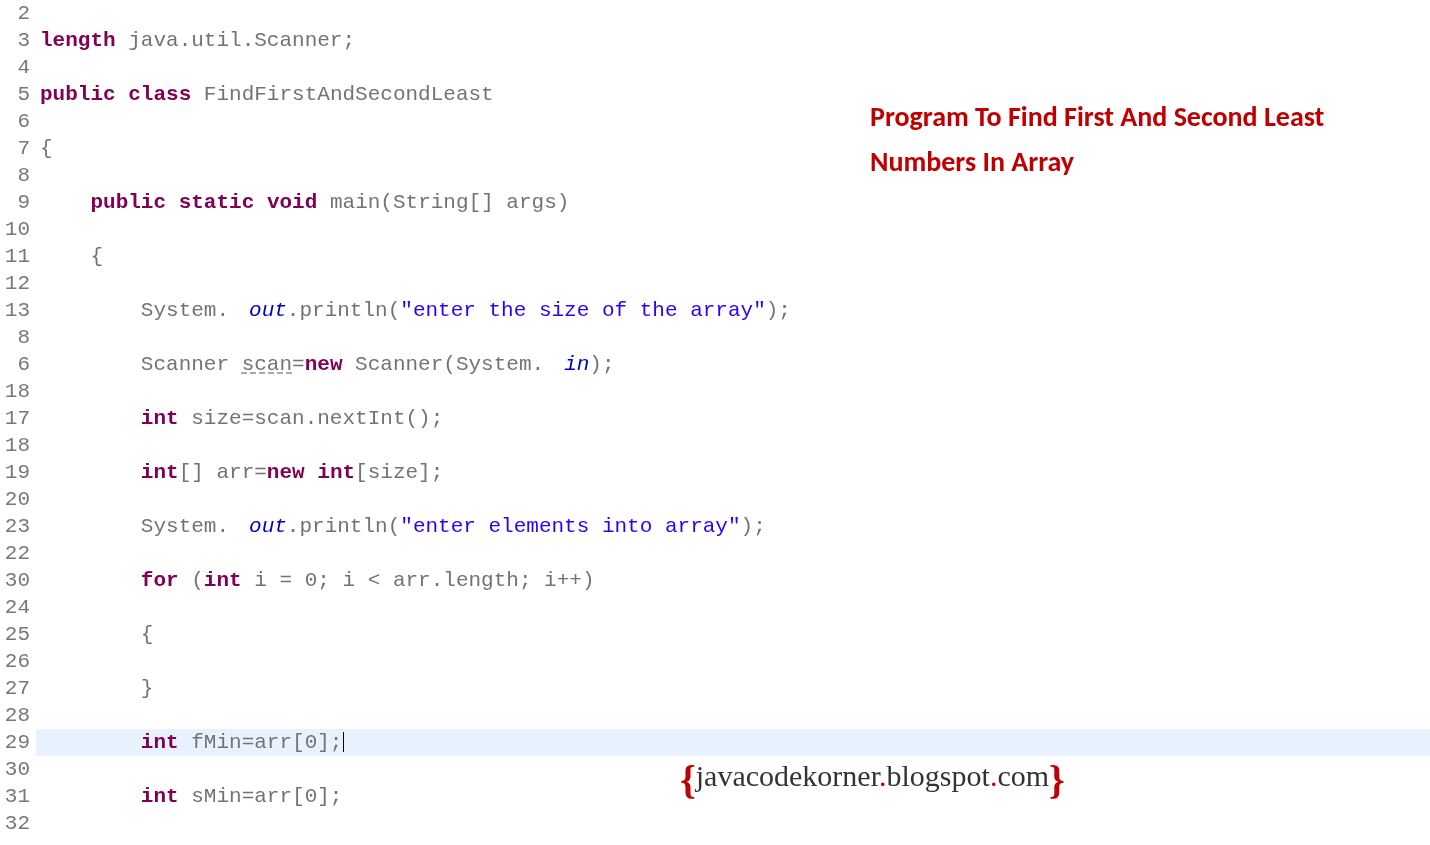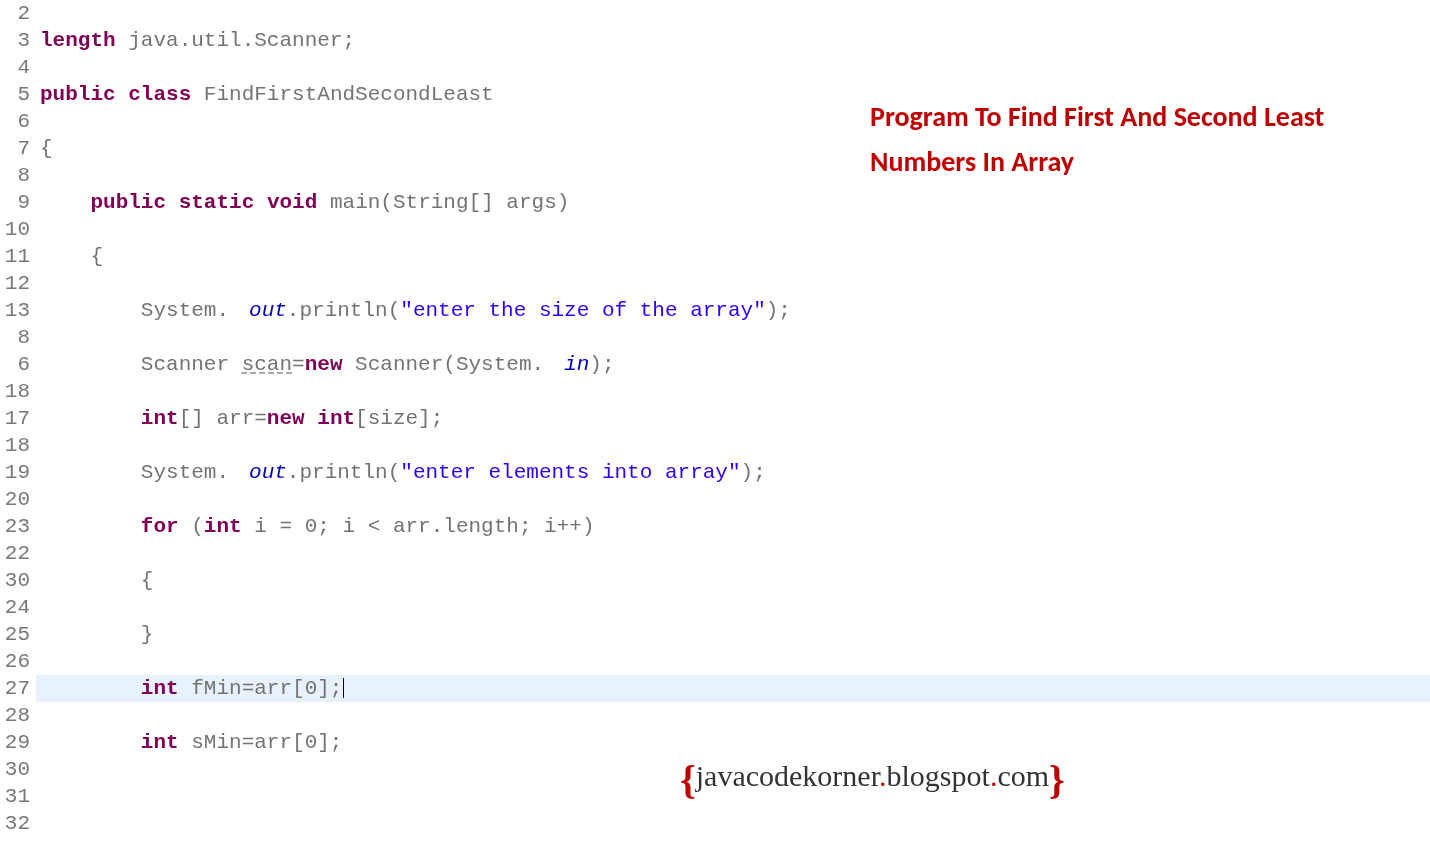--- a/index.html
+++ b/index.html
@@ -119,20 +119,21 @@
     <div>32</div>
   </div>
   <div class="code">
 <div class="line"><span class="kw">length</span><span class="plain"> java.util.Scanner;</span></div>
 <div class="line"><span class="kw">public</span> <span class="kw">class</span> <span class="plain">FindFirstAndSecondLeast</span></div>
 <div class="line"><span class="plain">{</span></div>
 <div class="line">    <span class="kw">public</span> <span class="kw">static</span> <span class="kw">void</span> <span class="plain">main(String[] args)</span></div>
 <div class="line">    <span class="plain">{</span></div>
 <div class="line">        <span class="plain">System.</span><span class="field">out</span><span class="plain">.println(</span><span class="str">"enter the size of the array"</span><span class="plain">);</span></div>
 <div class="line">        <span class="plain">Scanner </span><span class="plain underline">scan</span><span class="plain">=</span><span class="kw">new</span><span class="plain"> Scanner(System.</span><span class="field">in</span><span class="plain">);</span></div>
+<div class="line">        <span class="kw">int</span><span class="plain"> size=scan.nextInt();</span></div>
 <div class="line">        <span class="kw">int</span><span class="plain">[] arr=</span><span class="kw">new</span><span class="plain"> </span><span class="kw">int</span><span class="plain">[size];</span></div>
 <div class="line">        <span class="plain">System.</span><span class="field">out</span><span class="plain">.println(</span><span class="str">"enter elements into array"</span><span class="plain">);</span></div>
 <div class="line">        <span class="kw">for</span><span class="plain"> (</span><span class="kw">int</span><span class="plain"> i = 0; i &lt; arr.length; i++)</span></div>
 <div class="line">        <span class="plain">{</span></div>
 <div class="line">        <span class="plain">}</span></div>
 <div class="line highlight">        <span class="kw">int</span><span class="plain"> fMin=arr[0];</span><span class="cursor"></span></div>
 <div class="line">        <span class="kw">int</span><span class="plain"> sMin=arr[0];</span></div>
 
 
 

